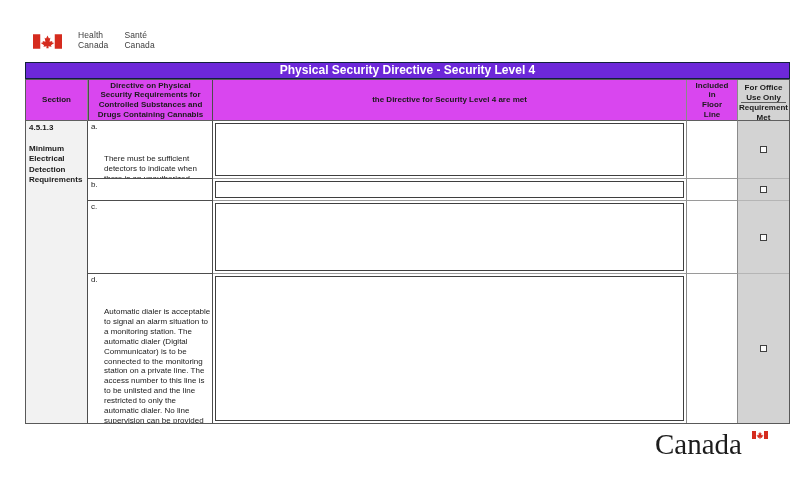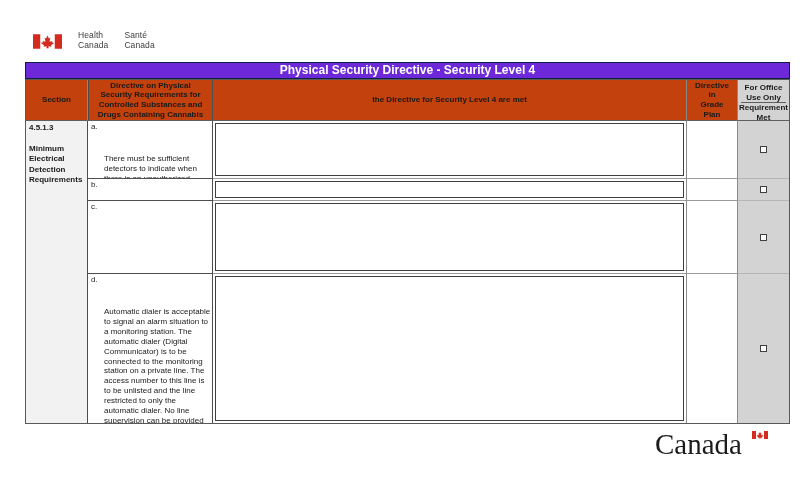--- a/index.html
+++ b/index.html
@@ -19,21 +19,21 @@
                text-align:center; }
 
   
   .grid { position:absolute; left:25px; top:79px; width:765px;
           display:grid;
           grid-template-columns:62px 125px 474px 51px 51px;
           grid-template-rows:41px 58px 22px 73px 149px;
           border:1px solid #595959; background:#fff; }
   .cell { overflow:hidden; }
 
-  .head { background:#c2410c; font-weight:bold; font-size:8px; line-height:9.6px;
+  .head { background:#d946ef; font-weight:bold; font-size:8px; line-height:9.6px;
           display:flex; flex-direction:column; align-items:center; justify-content:center;
           text-align:center; border-right:1px solid #8a8a8a; border-bottom:1px solid #5f5f5f;
           padding:1px 8px; }
   .head.dir-head { border-left:1px solid #4d4d4d; border-right:1px solid #4d4d4d; }
   .office-head { padding:3px; justify-content:stretch; border-right:none; }
   .office-half { flex:1; display:flex; flex-direction:column; align-items:center; justify-content:center; width:100%; }
   .office-half.top { border-bottom:1px solid #5f5f5f; }
 
   .section-cell { grid-row:2 / span 4; grid-column:1; background:#F2F2F2;
                   border-right:1px solid #4d4d4d; font-weight:bold; font-size:8px;
@@ -92,22 +92,22 @@
     <div class="cell head">
       <div>Section</div>
     </div>
     <div class="cell head dir-head">
       <div>Directive on Physical Security Requirements for Controlled Substances and Drugs Containing Cannabis</div>
     </div>
     <div class="cell head">
       <div>the Directive for Security Level 4 are met</div>
     </div>
     <div class="cell head">
-      <div>Directive in</div>
-      <div>Grade Plan</div>
+      <div>Included in</div>
+      <div>Floor Line</div>
     </div>
     <div class="cell head office-head" style="background:#D3D3D3;">
       <div class="office-half top">
         <div>For Office</div>
         <div>Use Only</div>
       </div>
       <div class="office-half">
         <div>Requirement</div>
         <div>Met</div>
       </div>

